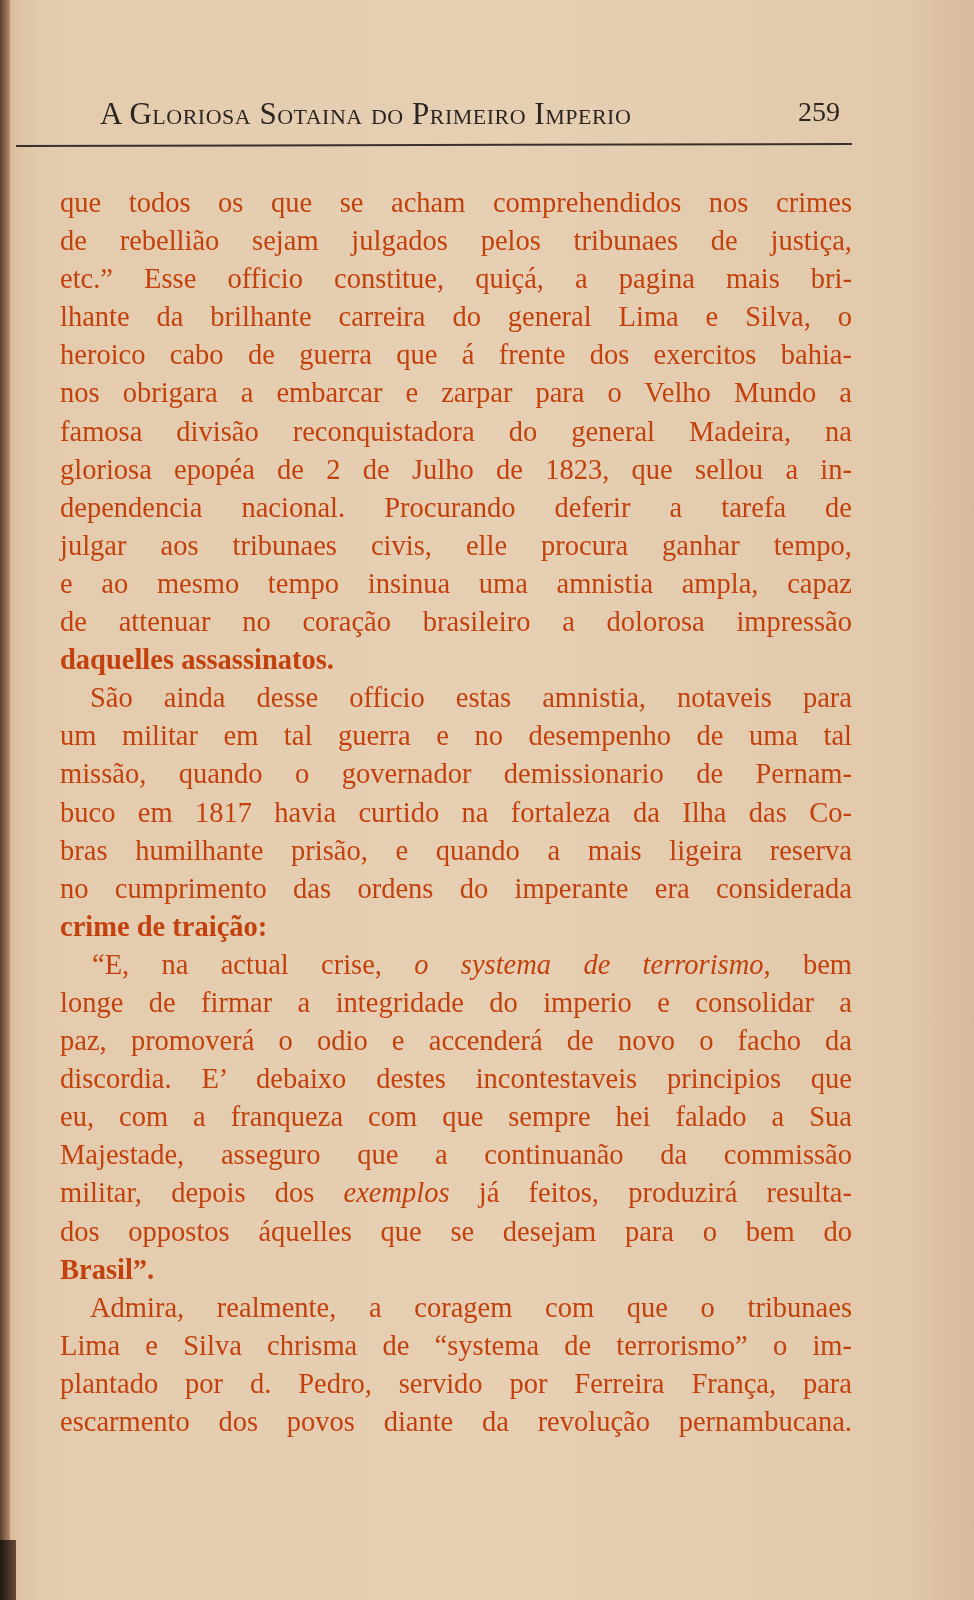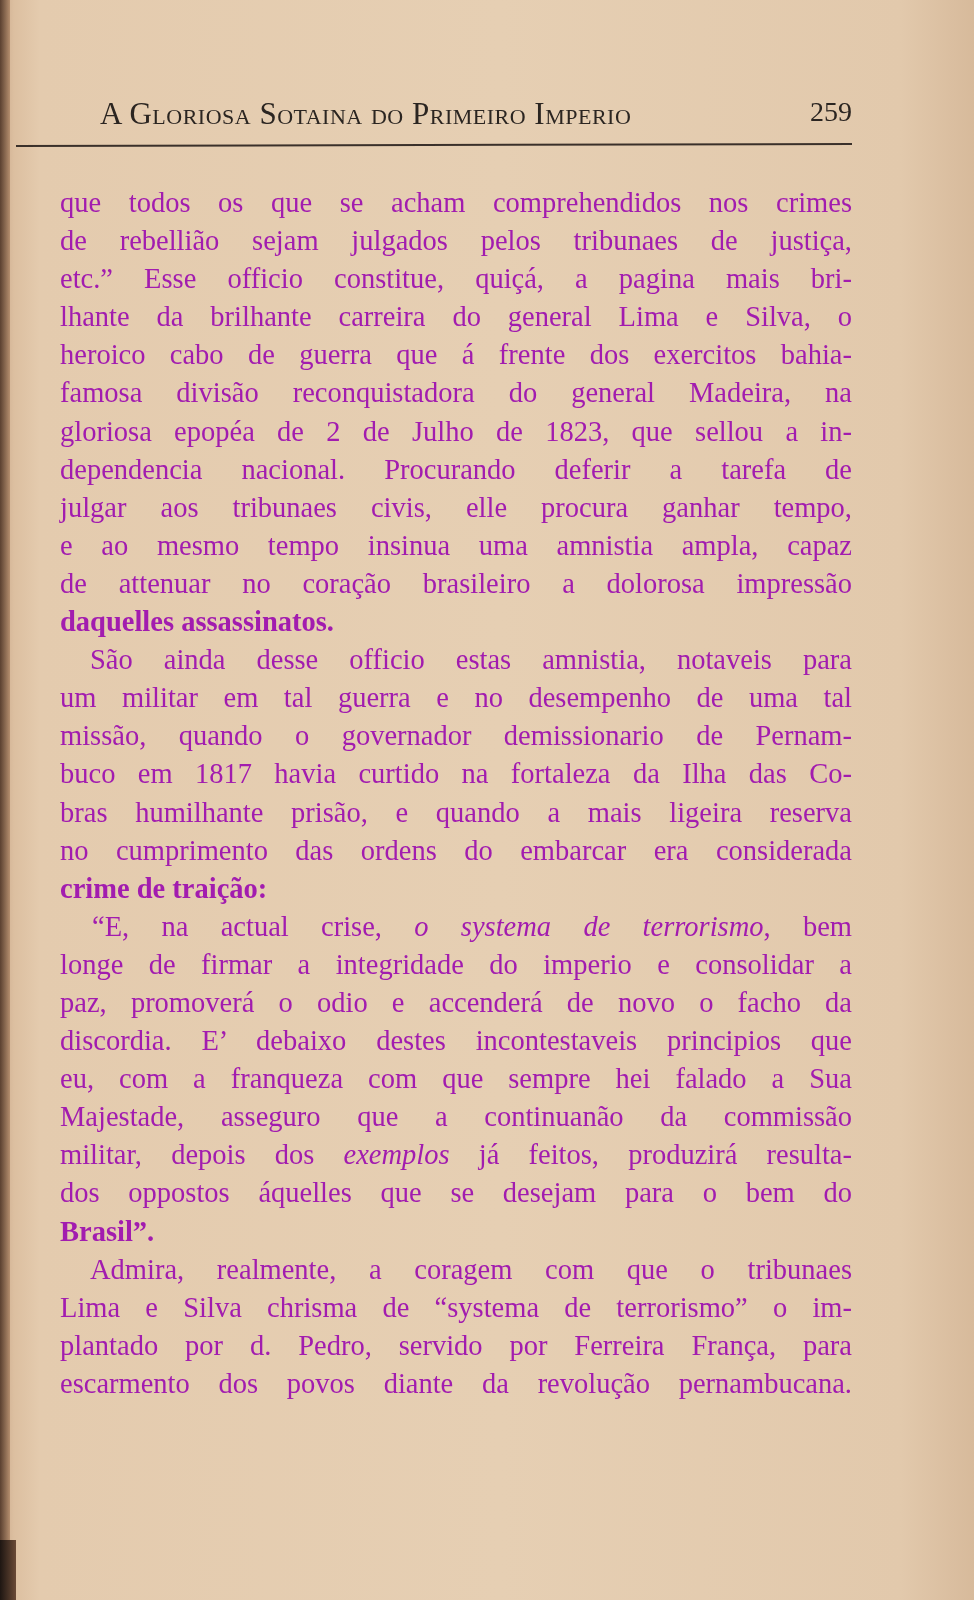--- a/index.html
+++ b/index.html
@@ -20,30 +20,30 @@
   }
   .header {
     position:absolute; left:100px; top:96px; width:752px; height:40px;
   }
   .running-title {
     position:absolute; left:0; top:0;
     font-size:31px; letter-spacing:0.5px; font-variant: small-caps;
     color:#2b2521;
   }
   .page-number {
-    position:absolute; right:0; top:0; font-size:28px; color:#2b2521;
+    position:absolute; right:12px; top:0; font-size:28px; color:#2b2521;
   }
   .rule {
     position:absolute; left:16px; top:144px; width:836px; height:2px;
     background:#3a302a; transform: rotate(-0.15deg);
   }
   .body-text {
     position:absolute; left:92px; top:184px; width:760px;
     font-size:28.5px; line-height:38.1px; text-align:justify;
-    color:#a21caf;
+    color:#c2410c;
   }
   .line { display:block; white-space:nowrap; text-align:justify; text-align-last:justify; }
   .line.last { text-align-last:left;font-weight:bold; }
   .lm { margin-left:-72px; }
   em { }
 </style>
 </head>
 <body>
 
 <div class="spine"></div>
@@ -54,34 +54,35 @@
   <span class="page-number">259</span>
 </div>
 <div class="rule"></div>
 
 <div class="body-text">
   <span class="line lm" style="margin-left:-32px">que todos os que se acham comprehendidos nos crimes</span>
   <span class="line lm" style="margin-left:-32px">de rebellião sejam julgados pelos tribunaes de justiça,</span>
   <span class="line lm" style="margin-left:-32px">etc.” Esse officio constitue, quiçá, a pagina mais bri-</span>
   <span class="line lm" style="margin-left:-32px">lhante da brilhante carreira do general Lima e Silva, o</span>
   <span class="line lm" style="margin-left:-32px">heroico cabo de guerra que á frente dos exercitos bahia-</span>
+  <span class="line lm" style="margin-left:-32px">nos obrigara a embarcar e zarpar para o Velho Mundo a</span>
   <span class="line lm" style="margin-left:-32px">famosa divisão reconquistadora do general Madeira, na</span>
   <span class="line lm" style="margin-left:-32px">gloriosa epopéa de 2 de Julho de 1823, que sellou a in-</span>
   <span class="line lm" style="margin-left:-32px">dependencia nacional. Procurando deferir a tarefa de</span>
   <span class="line lm" style="margin-left:-32px">julgar aos tribunaes civis, elle procura ganhar tempo,</span>
   <span class="line lm" style="margin-left:-32px">e ao mesmo tempo insinua uma amnistia ampla, capaz</span>
   <span class="line lm" style="margin-left:-32px">de attenuar no coração brasileiro a dolorosa impressão</span>
   <span class="line lm last" style="margin-left:-32px">daquelles assassinatos.</span>
 
   <span class="line" style="margin-left:-2px">São ainda desse officio estas amnistia, notaveis para</span>
   <span class="line lm" style="margin-left:-32px">um militar em tal guerra e no desempenho de uma tal</span>
   <span class="line lm" style="margin-left:-32px">missão, quando o governador demissionario de Pernam-</span>
   <span class="line lm" style="margin-left:-32px">buco em 1817 havia curtido na fortaleza da Ilha das Co-</span>
   <span class="line lm" style="margin-left:-32px">bras humilhante prisão, e quando a mais ligeira reserva</span>
-  <span class="line lm" style="margin-left:-32px">no cumprimento das ordens do embarcar era considerada</span>
+  <span class="line lm" style="margin-left:-32px">no cumprimento das ordens do imperante era considerada</span>
   <span class="line lm last" style="margin-left:-32px">crime de traição:</span>
 
   <span class="line" style="margin-left:0px"><span>“E, na actual crise, </span><em>o systema de terrorismo</em><span>, bem</span></span>
   <span class="line lm" style="margin-left:-32px">longe de firmar a integridade do imperio e consolidar a</span>
   <span class="line lm" style="margin-left:-32px">paz, promoverá o odio e accenderá de novo o facho da</span>
   <span class="line lm" style="margin-left:-32px">discordia. E’ debaixo destes incontestaveis principios que</span>
   <span class="line lm" style="margin-left:-32px">eu, com a franqueza com que sempre hei falado a Sua</span>
   <span class="line lm" style="margin-left:-32px">Majestade, asseguro que a continuanão da commissão</span>
   <span class="line lm" style="margin-left:-32px"><span>militar, depois dos </span><em>exemplos</em><span> já feitos, produzirá resulta-</span></span>
   <span class="line lm" style="margin-left:-32px">dos oppostos áquelles que se desejam para o bem do</span>

